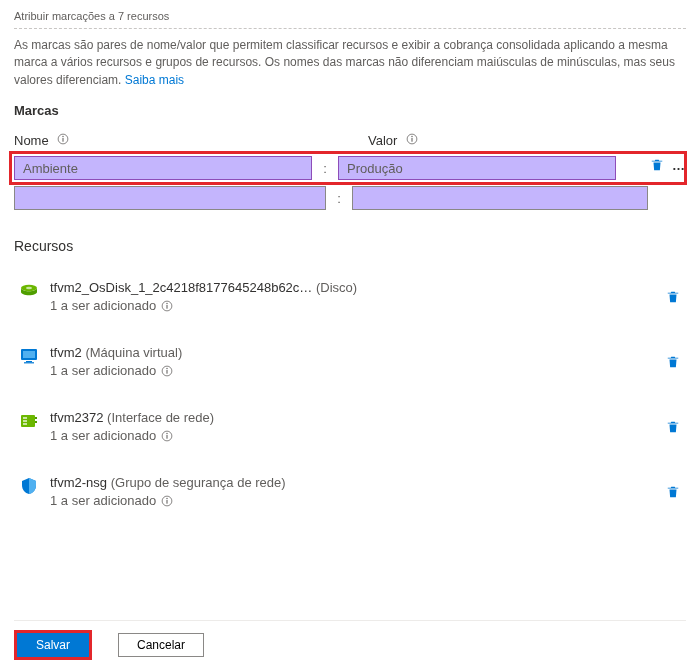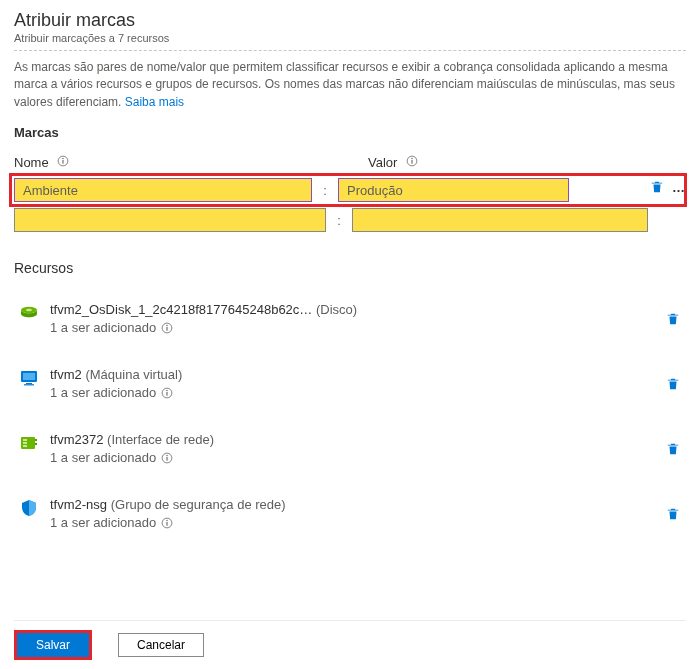--- a/index.html
+++ b/index.html
@@ -81,28 +81,28 @@
       inset: -1px;
       border: 3px solid #e3262b;
       pointer-events: none;
       z-index: 2;
     }
     .tag-row input[type="text"] {
       height: 24px;
       padding: 0 8px;
       font-size: 13px;
       border: 1px solid #8a8886;
-      background: #fde047;
+      background: #c4b5fd;
       color: #605e5c;
     }
     .tag-row .in-name { width: 298px; }
     .tag-row.highlighted .in-name,
     .tag-row.highlighted .in-value { border: 1px solid #8e4db8; }
     .tag-row .colon { width: 14px; text-align: center; color: #605e5c; font-size: 13px; }
-    .tag-row .in-value { width: 231px; }
+    .tag-row .in-value { width: 278px; }
     .row-actions {
       position: absolute;
       right: -2px;
       top: 4px;
       display: flex;
       align-items: center;
       gap: 4px;
     }
     .icon-btn {
       width: 18px; height: 18px;
@@ -186,21 +186,20 @@
       border: 3px solid #e3262b;
       pointer-events: none;
     }
     .ellipsis { letter-spacing: 1px; font-weight: bold; color: #323130; }
   </style>
 </head>
 <body>
 
 <div class="blade">
   <div class="blade-header">
-    <h1>Atribuir marcas</h1>
     <div class="subtitle">Atribuir marcações a 7 recursos</div>
   </div>
 
   <div class="description">
     <span>As marcas são pares de nome/valor que permitem classificar recursos e exibir a cobrança consolidada aplicando a mesma marca a vários recursos e grupos de recursos. Os nomes das marcas não diferenciam maiúsculas de minúsculas, mas seus valores diferenciam. </span><span class="link">Saiba mais</span>
   </div>
 
   <div class="section-label">Marcas</div>
 
   <div class="tag-header">

